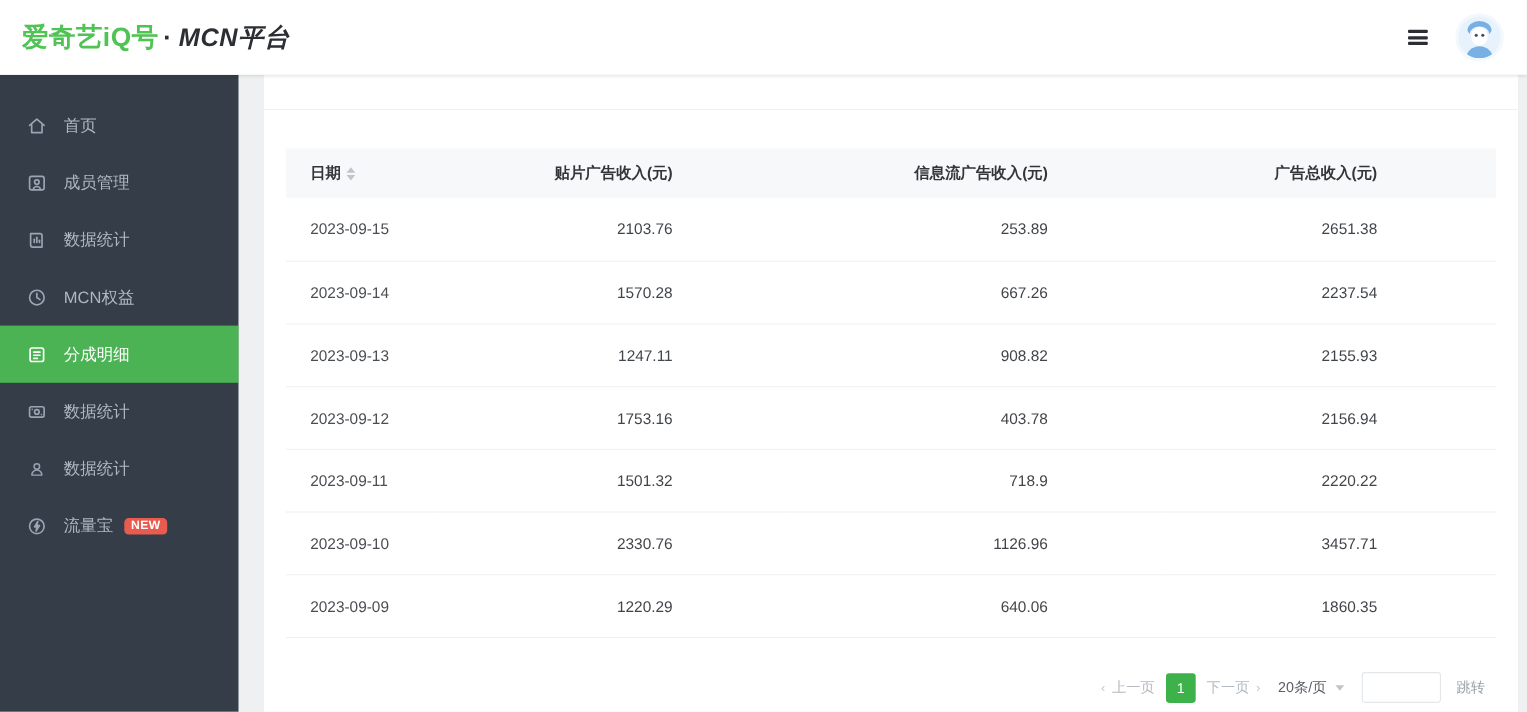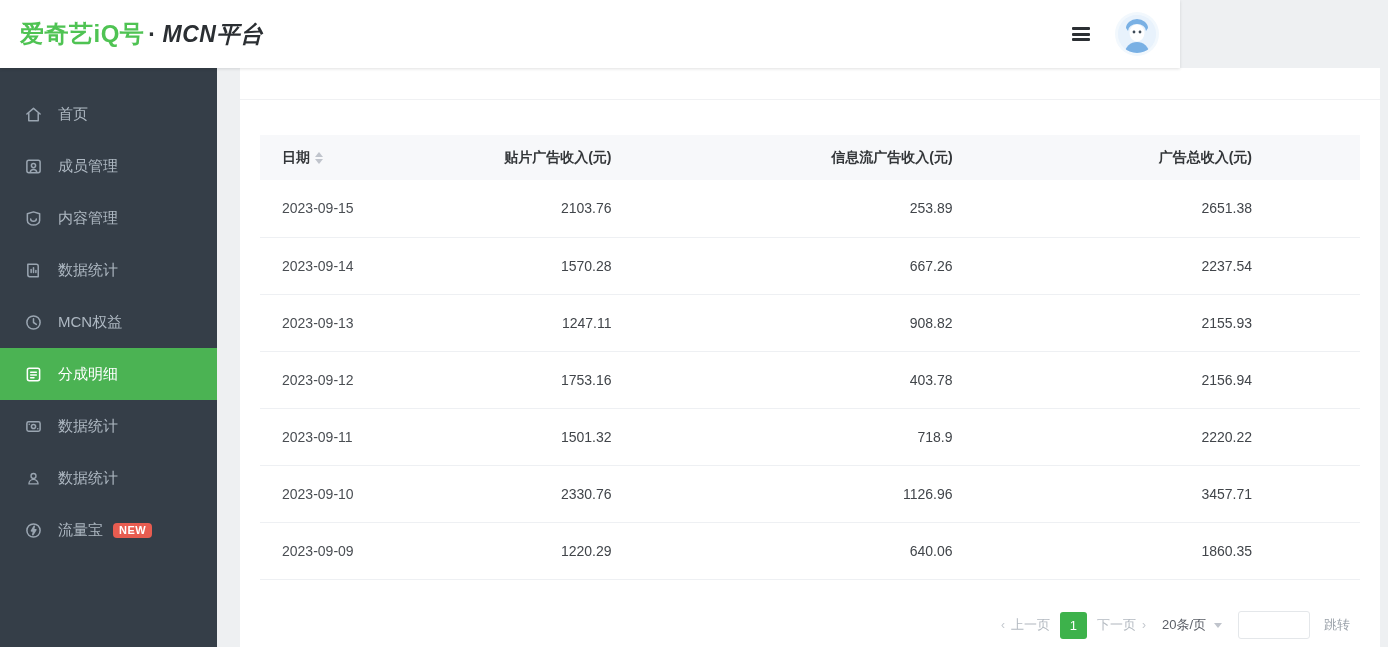--- a/index.html
+++ b/index.html
@@ -1,20 +1,20 @@
 <!DOCTYPE html>
 <html><head>
 <meta charset="utf-8">
 <style>
   * { margin:0; padding:0; box-sizing:border-box; }
   html,body { width:1388px; height:647px; overflow:hidden;
     font-family:"Liberation Sans","DejaVu Sans",sans-serif; background:#eef0f2; }
 
   
-  .topbar { position:absolute; left:0; top:0; width:1180px; height:68px;
+  .topbar { position:absolute; left:0; top:0; width:1388px; height:68px;
     background:#ffffff; box-shadow:0 1px 3px rgba(0,0,0,.12); z-index:5;
     display:flex; align-items:center; justify-content:space-between; padding:0 24px 0 20px; }
   .logo { display:flex; align-items:baseline; font-weight:bold; font-size:23px; letter-spacing:.5px; }
   .logo .green { color:#4fc353; font-size:24px; }
   .logo .dark  { color:#2b2f33; margin-left:4px;font-style:italic; }
   .logo .dot   { color:#2b2f33; margin:0 2px 0 4px; }
   .topbar-right { display:flex; align-items:center; gap:28px; }
   .burger { width:18px; height:14px; display:flex; flex-direction:column; justify-content:space-between; cursor:pointer; }
   .burger i { display:block; height:3px; background:#2b2f33; border-radius:1px; }
   .avatar { width:38px; height:38px; border-radius:50%; background:#e8f2fc; overflow:hidden; cursor:pointer;
@@ -106,29 +106,20 @@
     </div>
     <div class="side-item">
       <span class="s-icon">
         <svg width="17" height="17" viewBox="0 0 18 18" fill="none" stroke="currentColor" stroke-width="1.6" stroke-linecap="round" stroke-linejoin="round">
           <rect x="2" y="2.5" width="14" height="13" rx="2"></rect>
           <circle cx="9" cy="8" r="2.2"></circle>
           <path d="M5.5 15 a3.6 3.6 0 0 1 7 0"></path>
         </svg>
       </span>
       <span>成员管理</span>
-    </div>
-    <div class="side-item">
-      <span class="s-icon">
-        <svg width="17" height="17" viewBox="0 0 18 18" fill="none" stroke="currentColor" stroke-width="1.6" stroke-linecap="round" stroke-linejoin="round">
-          <path d="M2.5 4 L9 2 L15.5 4 V11 a6.5 5 0 0 1 -13 0 z"></path>
-          <path d="M6 9.5 a3 2.4 0 0 0 6 0"></path>
-        </svg>
-      </span>
-      <span>内容管理</span>
     </div>
     <div class="side-item">
       <span class="s-icon">
         <svg width="17" height="17" viewBox="0 0 18 18" fill="none" stroke="currentColor" stroke-width="1.6" stroke-linecap="round" stroke-linejoin="round">
           <path d="M3 2.5 H12 a2 2 0 0 1 2 2 V15.5 H5 a2 2 0 0 1 -2 -2 z"></path>
           <path d="M6.5 11 V8"></path>
           <path d="M9 11 V6"></path>
           <path d="M11.5 11 V9"></path>
         </svg>
       </span>

